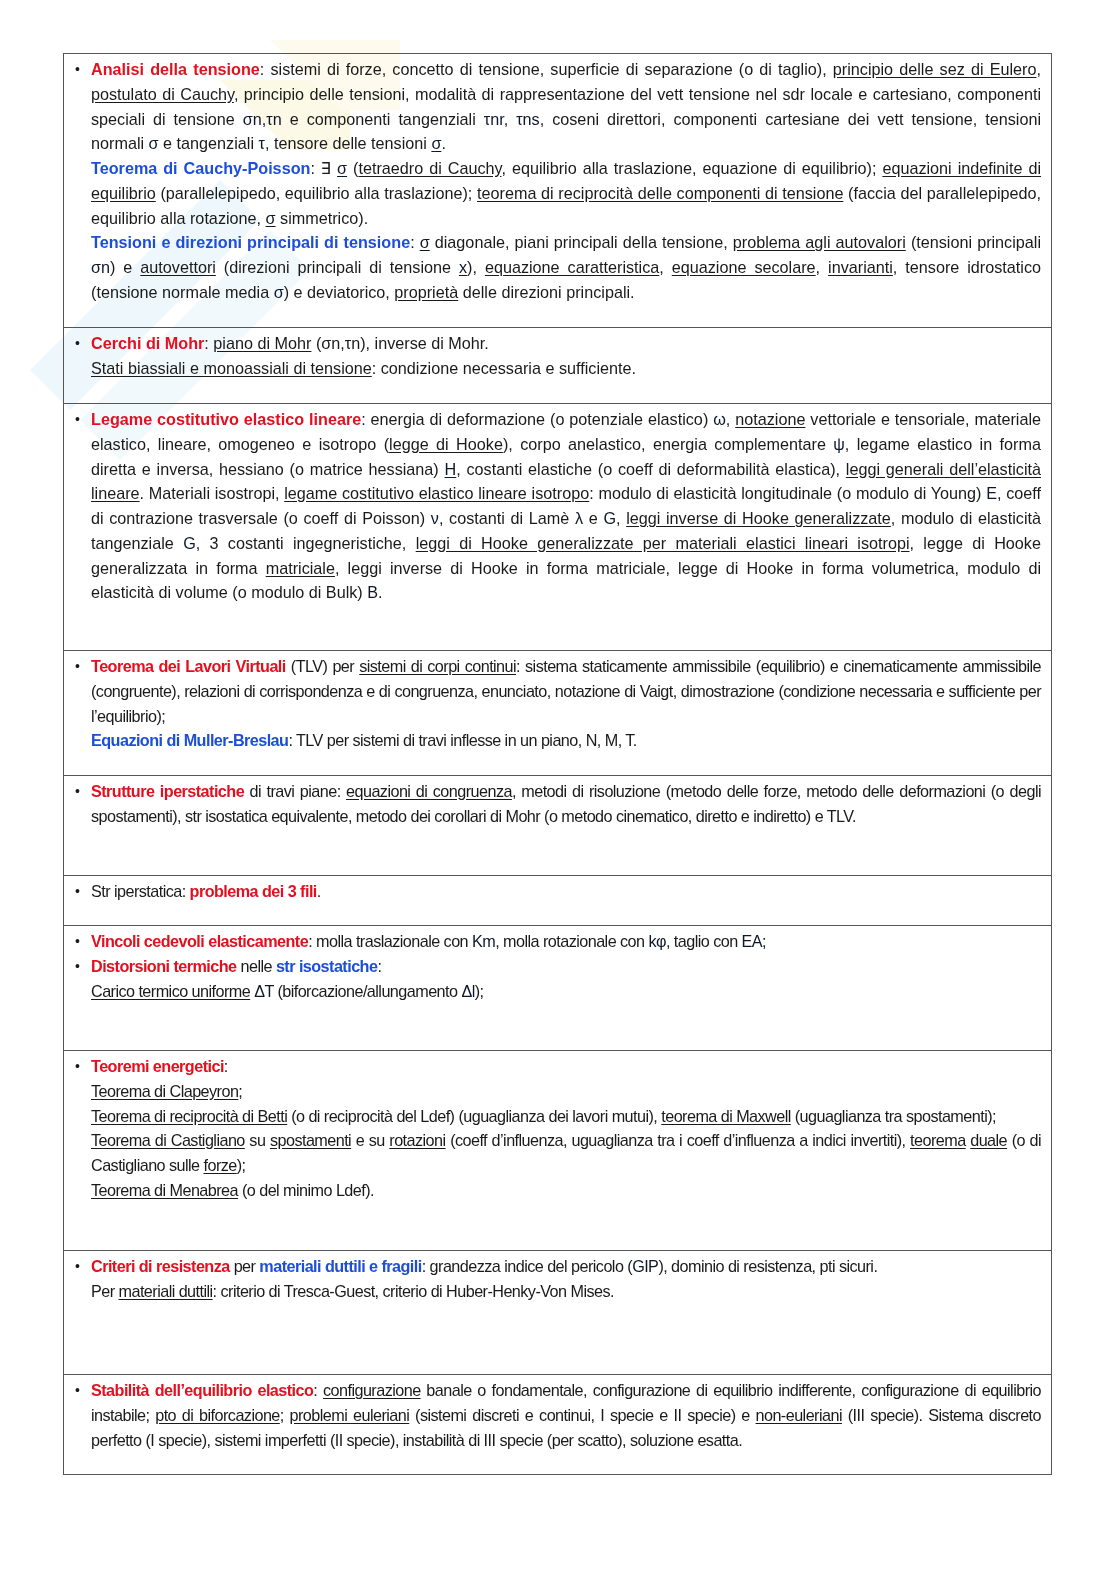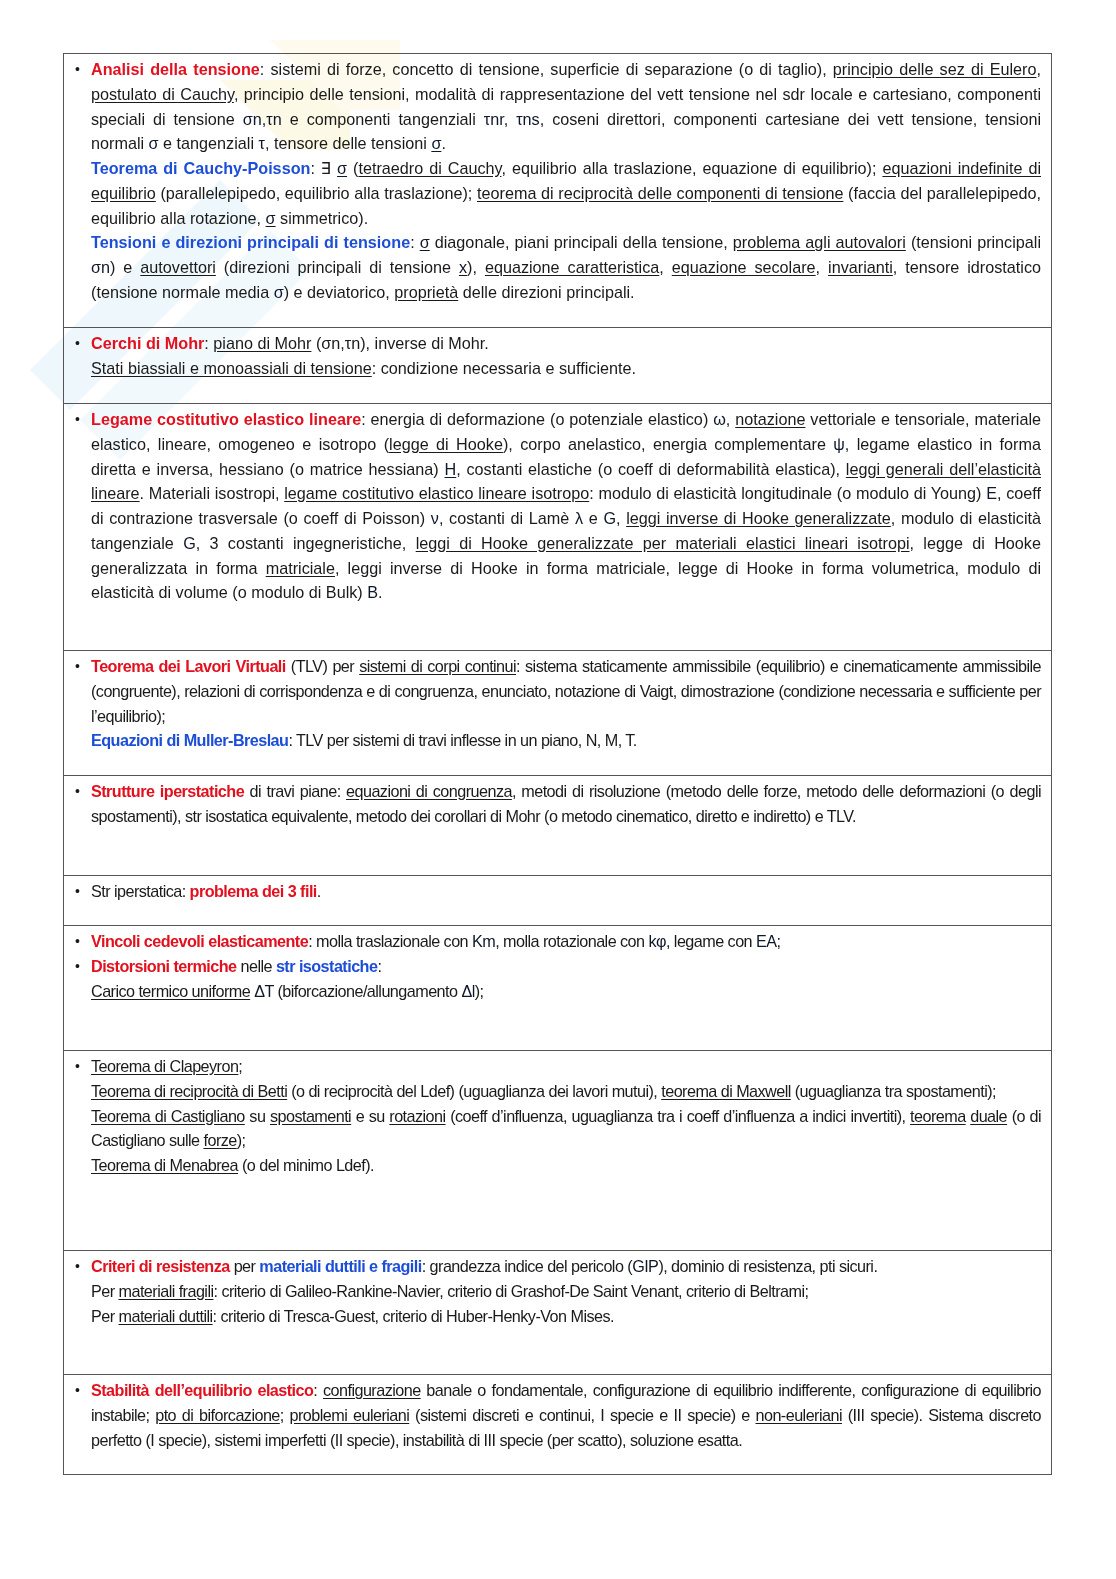--- a/index.html
+++ b/index.html
@@ -112,42 +112,42 @@
     </div>
     <div class="cell narrow" style="height: 50px;">
       <div class="item">
         <span class="bullet">•</span>
         <span class="line"><span class="">Str iperstatica: </span><span class="red">problema dei 3 fili</span><span class="">.</span></span>
       </div>
     </div>
     <div class="cell narrow" style="height: 125px;">
       <div class="item">
         <span class="bullet">•</span>
-        <span class="line"><span class="red">Vincoli cedevoli elasticamente</span><span class="">: molla traslazionale con </span><span class="blue">Km</span><span class="">, molla rotazionale con </span><span class="blue">kφ</span><span class="">, legame con </span><span class="blue">EA</span><span class="">;</span></span>
+        <span class="line"><span class="red">Vincoli cedevoli elasticamente</span><span class="">: molla traslazionale con </span><span class="blue">Km</span><span class="">, molla rotazionale con </span><span class="blue">kφ</span><span class="">, taglio con </span><span class="blue">EA</span><span class="">;</span></span>
       </div>
       <div class="item">
         <span class="bullet">•</span>
         <span class="line"><span class="red">Distorsioni termiche</span><span class=""> nelle </span><span class="b">str isostatiche</span><span class="">:</span></span>
         <span class="line"><span class="u">Carico termico uniforme</span><span class=""> </span><span class="blue">ΔT</span><span class=""> (biforcazione/allungamento </span><span class="blue">Δl</span><span class="">);</span></span>
       </div>
     </div>
     <div class="cell narrow" style="height: 200px;">
       <div class="item">
         <span class="bullet">•</span>
+        <span class="line"><span class="red">Teoremi energetici</span><span class="">:</span></span>
         <span class="line"><span class="u">Teorema di Clapeyron</span><span class="">;</span></span>
         <span class="line"><span class="u">Teorema di reciprocità di Betti</span><span class=""> (o di reciprocità del Ldef) (uguaglianza dei lavori mutui), </span><span class="u">teorema di Maxwell</span><span class=""> (uguaglianza tra spostamenti);</span></span>
         <span class="line"><span class="u">Teorema di Castigliano</span><span class=""> su </span><span class="u">spostamenti</span><span class=""> e su </span><span class="u">rotazioni</span><span class=""> (coeff d’influenza, uguaglianza tra i coeff d’influenza a indici invertiti), </span><span class="u">teorema</span><span class=""> </span><span class="u">duale</span><span class=""> (o di Castigliano sulle </span><span class="u">forze</span><span class="">);</span></span>
         <span class="line"><span class="u">Teorema di Menabrea</span><span class=""> (o del minimo Ldef).</span></span>
       </div>
     </div>
     <div class="cell narrow" style="height: 124px;">
       <div class="item">
         <span class="bullet">•</span>
         <span class="line"><span class="red">Criteri di resistenza</span><span class=""> per </span><span class="b">materiali duttili e fragili</span><span class="">: grandezza indice del pericolo (</span><span class="blue">GIP</span><span class="">), dominio di resistenza, pti sicuri.</span></span>
-        <span class="line"><span class="">Per </span><span class="u">materiali fragili</span><span class="">: criterio di Galileo-Rankine-Navier, criterio di Grashof-De Saint Venant, criterio di Beltrami;</span></span>
         <span class="line"><span class="">Per </span><span class="u">materiali duttili</span><span class="">: criterio di Tresca-Guest, criterio di Huber-Henky-Von Mises.</span></span>
       </div>
     </div>
     <div class="cell narrow" style="height: 100px;">
       <div class="item">
         <span class="bullet">•</span>
         <span class="line"><span class="red">Stabilità dell’equilibrio elastico</span><span class="">: </span><span class="u">configurazione</span><span class=""> banale o fondamentale, configurazione di equilibrio indifferente, configurazione di equilibrio instabile; </span><span class="u">pto di biforcazione</span><span class="">; </span><span class="u">problemi euleriani</span><span class=""> (sistemi discreti e continui, I specie e II specie) e </span><span class="u">non-euleriani</span><span class=""> (III specie). Sistema discreto perfetto (I specie), sistemi imperfetti (II specie), instabilità di III specie (per scatto), soluzione esatta.</span></span>
       </div>
     </div>
   </div>

